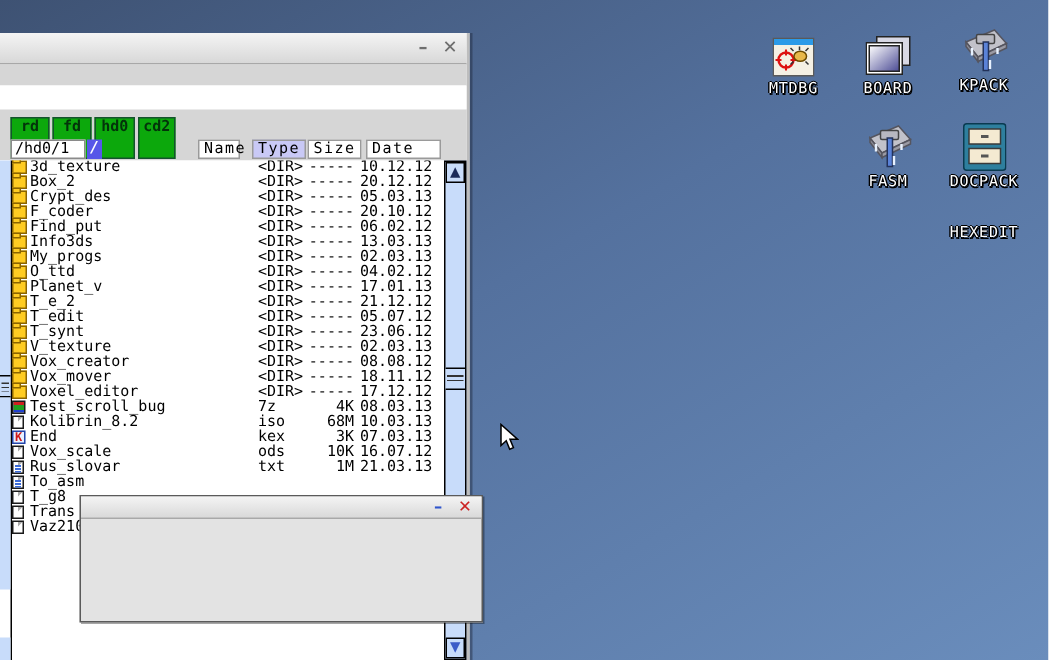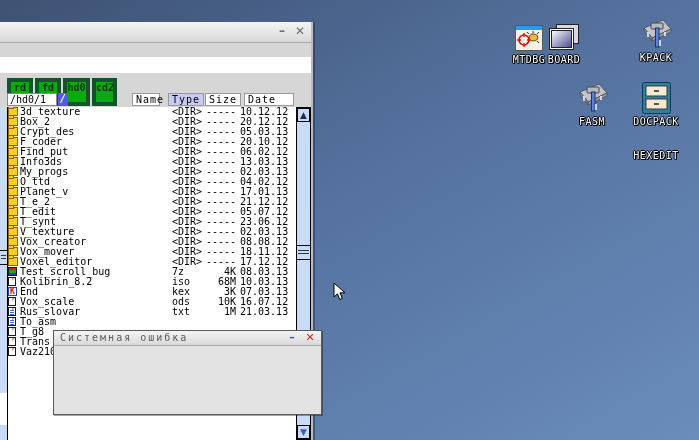--- a/index.html
+++ b/index.html
@@ -21,21 +21,21 @@
   .titlebar{position:absolute;left:0;top:0;width:100%;height:20px;
     background:linear-gradient(#f4f4f4,#d8d8d8);border-bottom:1px solid #a8a8a8;}
   .tb-btn{position:absolute;top:2px;width:14px;height:15px;color:#6e6e6e;
     font:bold 12px/15px "DejaVu Sans",sans-serif;text-align:center;cursor:default;}
   #fm-min{right:22px;} #fm-close{right:4px;}
   .band-gray{position:absolute;left:0;width:100%;background:#d6d6d6;}
   .band-white{position:absolute;left:0;width:100%;background:#fff;}
 
   .drivebar{position:absolute;left:0;top:56px;width:100%;height:13px;}
   .drive-btn{position:absolute;top:0;height:28px;width:26px;box-sizing:border-box;
-    background:#0ca80c;border:4px solid #14532d;color:#03330a;
+    background:#0ca80c;border:1px solid #14532d;color:#03330a;
     font:bold 10px/11px "DejaVu Sans Mono",monospace;text-align:center;}
   .drive-btn:nth-child(1){left:7px;} .drive-btn:nth-child(2){left:35px;}
   .drive-btn:nth-child(3){left:63px;width:27px;} .drive-btn:nth-child(4){left:92px;width:25px;}
 
   .pathrow{position:absolute;left:0;top:71px;width:100%;height:13px;}
   #path-field{position:absolute;left:7px;top:0;width:50px;height:13px;box-sizing:border-box;
     background:#fff;border:1px solid #8a8a8a;font:10px/11px "DejaVu Sans Mono",monospace;padding-left:2px;color:#000;}
   #slash-btn{position:absolute;left:58px;top:0;width:10px;height:13px;background:#5757e8;
     color:#fff;font:bold 10px/12px "DejaVu Sans Mono",monospace;text-align:center;font-style:italic;}
   .col-header{position:absolute;top:0;height:13px;box-sizing:border-box;background:#fff;
@@ -106,21 +106,21 @@
         <rect x="1" y="1" width="26" height="4" fill="#2b9ae8"></rect>
         <circle cx="9" cy="15" r="5" fill="none" stroke="#dd1111" stroke-width="1.6"></circle>
         <path d="M9 8 v4 M9 18 v4 M2 15 h4 M12 15 h4" stroke="#dd1111" stroke-width="1.4"></path>
         <ellipse cx="18.5" cy="12.5" rx="4.2" ry="3.4" fill="#e8b84a" stroke="#6b4a00"></ellipse>
         <path d="M14 9 l-2 -2 M18 8.5 l0 -2.5 M22 9 l2 -2 M14 16 l-2 2 M22 16 l2 2" stroke="#333" stroke-width="1"></path>
       </svg>
     </div>
     <div class="lbl">MTDBG</div>
   </div>
 
-  <div class="dicon" style="left:532px;top:20px;">
+  <div class="dicon" style="left:560px;top:20px;">
     <div class="art">
       <svg width="31" height="28" viewBox="0 0 31 28">
         <defs>
             <linearGradient id="bg1" x1="0" y1="0" x2="1" y2="1">
           <stop offset="0" stop-color="#ffffff"></stop>
               <stop offset="1" stop-color="#4a4a94"></stop>
         </linearGradient>
           </defs>
         <rect x="7.5" y="0.5" width="22" height="19" fill="#d8d8e4" stroke="#222"></rect>
         <rect x="0.5" y="4.5" width="24" height="21" fill="#fff" stroke="#222"></rect>
@@ -389,21 +389,20 @@
 
     <div id="right-sb">
       <div class="sb-btn" id="sb-up">▲</div>
       <div class="sb-thumb" style="top:137px;"></div>
       <div class="sb-btn" id="sb-down">▼</div>
     </div>
   </div>
 
   <div id="errdlg">
     <div class="dtitle">
-      <span class="txt">Системная ошибка</span>
       <div class="dlg-btn" id="dlg-min">–</div>
       <div class="dlg-btn" id="dlg-close">✕</div>
     </div>
   </div>
 
   <div id="cursor">
     <svg width="13" height="19" viewBox="0 0 13 19">
       <path d="M1 1 L1 15 L4.5 11.8 L6.8 17.5 L9.3 16.4 L7 10.8 L12 10.8 Z" fill="#fff" stroke="#000" stroke-width="1"></path>
     </svg>
   </div>

